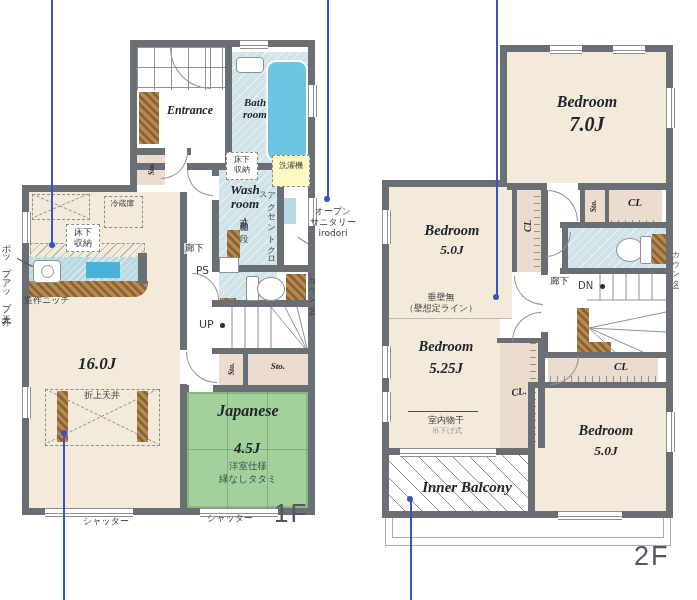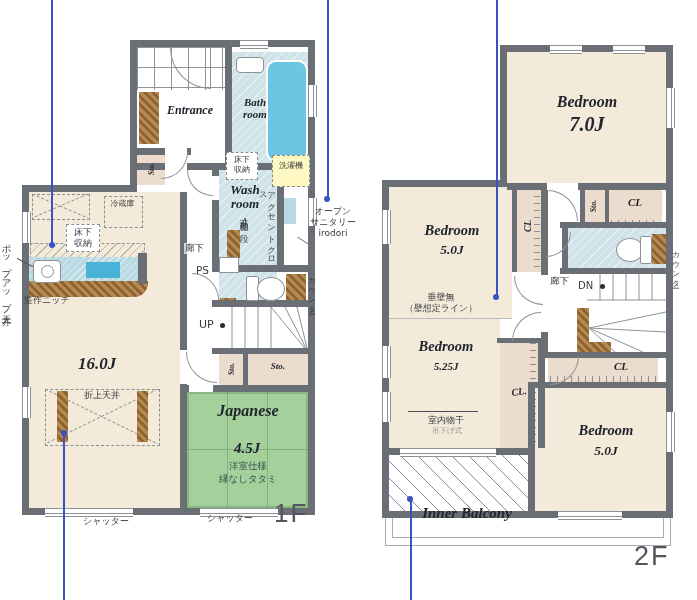--- a/index.html
+++ b/index.html
@@ -274,25 +274,25 @@
   <div class="fl" style="left:392px;top:515px;width:270px;height:22px;border:1px solid #a8abb0;border-top:none;z-index:0"></div>
 
   <div class="rname" style="left:545px;top:93px;width:84px;font-size:16px">Bedroom</div>
   <div class="rname" style="left:565px;top:113px;width:44px;font-size:20px">7.0J</div>
   <div class="rname" style="left:420px;top:223px;width:64px;font-size:14.5px">Bedroom</div>
   <div class="rname" style="left:436px;top:243px;width:32px;font-size:13.5px">5.0J</div>
   <div class="lbl c" style="left:415px;top:292px;width:52px;font-size:9px">垂壁無</div>
   <div class="lbl c" style="left:393px;top:303px;width:96px;font-size:9px">（壁想定ライン）</div>
   <div class="ln" style="left:389px;top:318px;width:123px;height:1px;background:#b7babf"></div>
   <div class="rname" style="left:414px;top:339px;width:64px;font-size:14.5px">Bedroom</div>
-  <div class="rname" style="left:423px;top:360px;width:46px;font-size:11px">5.25J</div>
+  <div class="rname" style="left:423px;top:360px;width:46px;font-size:15px">5.25J</div>
   <div class="ln" style="left:408px;top:411px;width:70px;height:1px;background:#4a4d52"></div>
   <div class="lbl c" style="left:422px;top:415px;width:48px;font-size:9px">室内物干</div>
   <div class="lbl c" style="left:429px;top:427px;width:36px;font-size:7.5px;color:#8d9196">吊下げ式</div>
-  <div class="rname" style="left:407px;top:505px;width:120px;font-size:15px">Inner Balcony</div>
+  <div class="rname" style="left:407px;top:479px;width:120px;font-size:15px">Inner Balcony</div>
   <div class="rname" style="left:572px;top:423px;width:68px;font-size:14.5px">Bedroom</div>
   <div class="rname" style="left:588px;top:444px;width:36px;font-size:13.5px">5.0J</div>
   <div class="rot" style="left:528px;top:226px;font-size:9.5px">CL</div>
   <div class="rname" style="left:622px;top:196px;width:26px;font-size:11px">CL</div>
   <div class="rname" style="left:504px;top:386px;width:30px;font-size:10px;transform:rotate(-8deg)">CL.</div>
   <div class="rname" style="left:608px;top:360px;width:26px;font-size:11px">CL</div>
   <div class="rot" style="left:593px;top:206px;font-size:8px">Sto.</div>
   <div class="lbl" style="left:549px;top:276px;font-size:9.5px;background:rgba(255,255,255,.7);padding:0 1px">廊下</div>
   <div class="lbl" style="left:578px;top:280px;font-size:10px">DN</div>
   <div class="dot kdot" style="left:600px;top:284px"></div>

